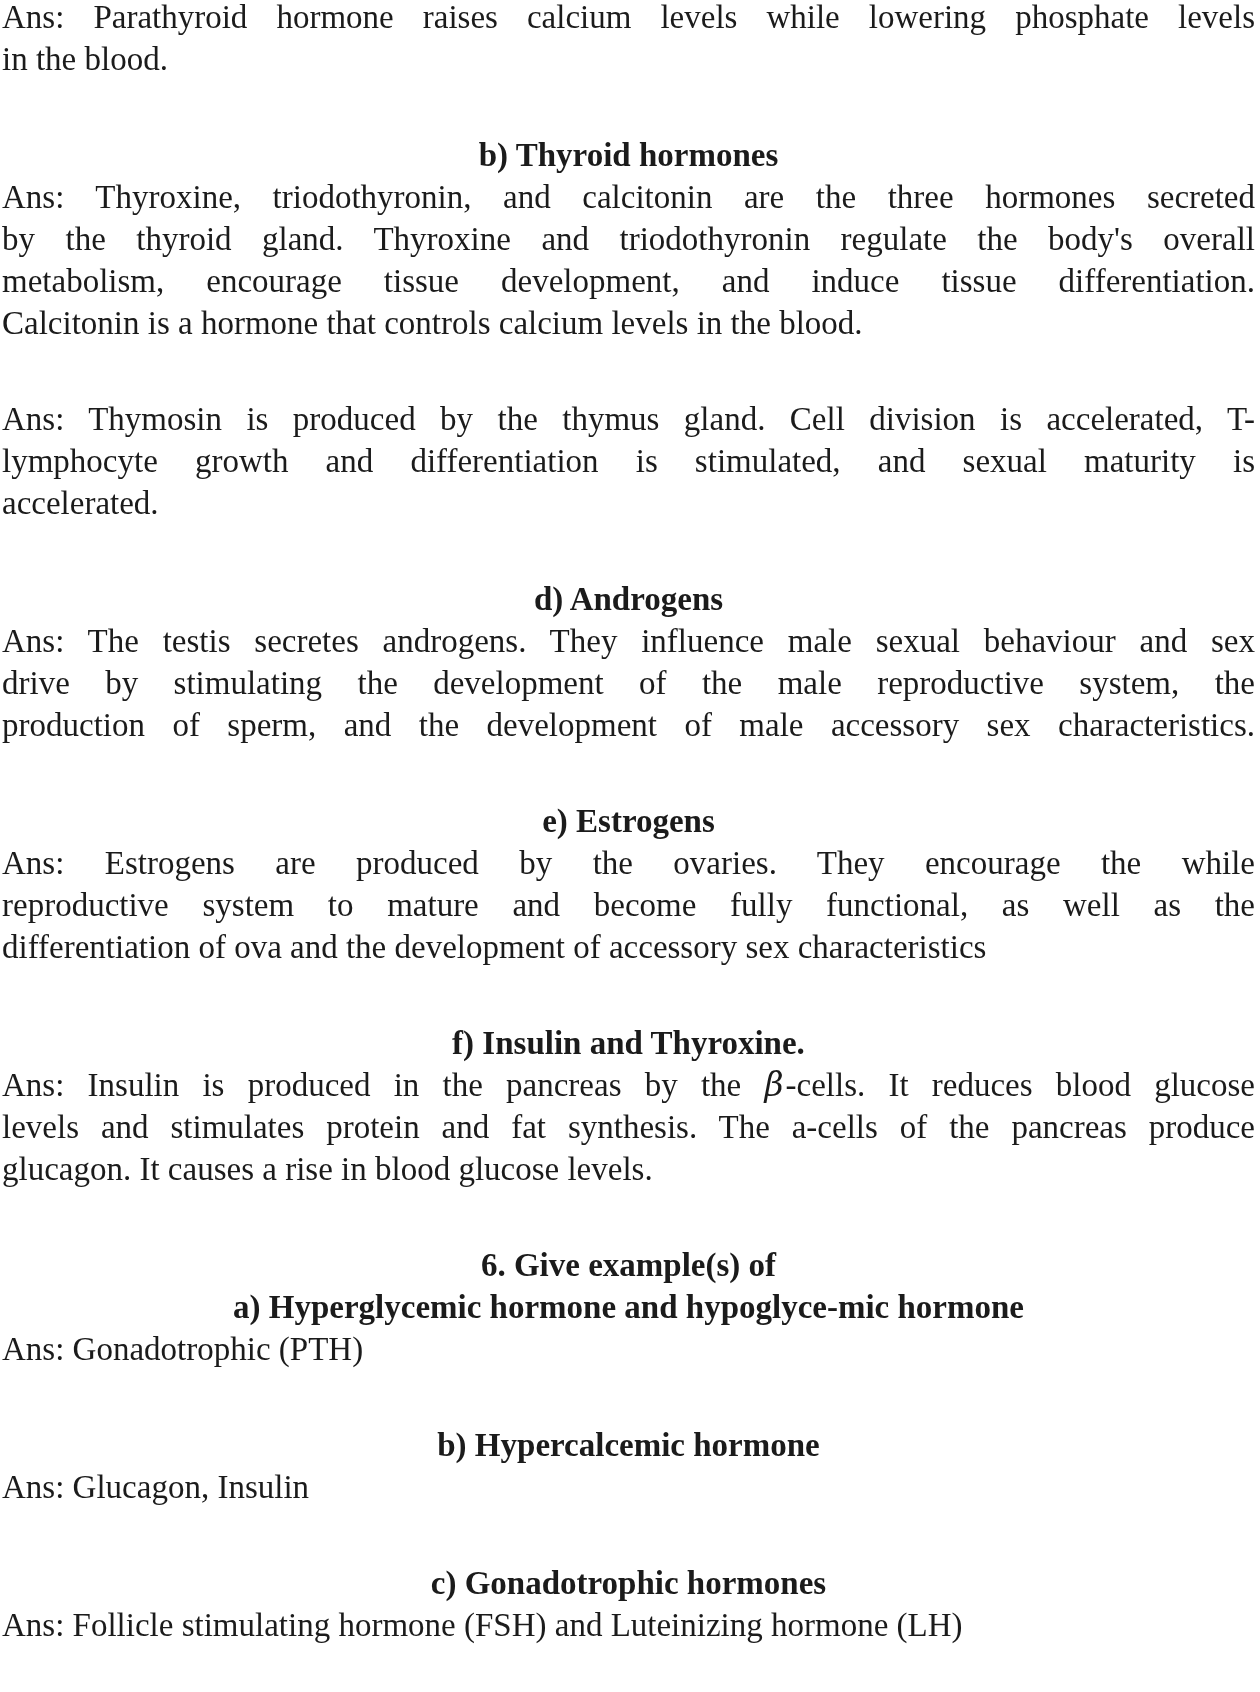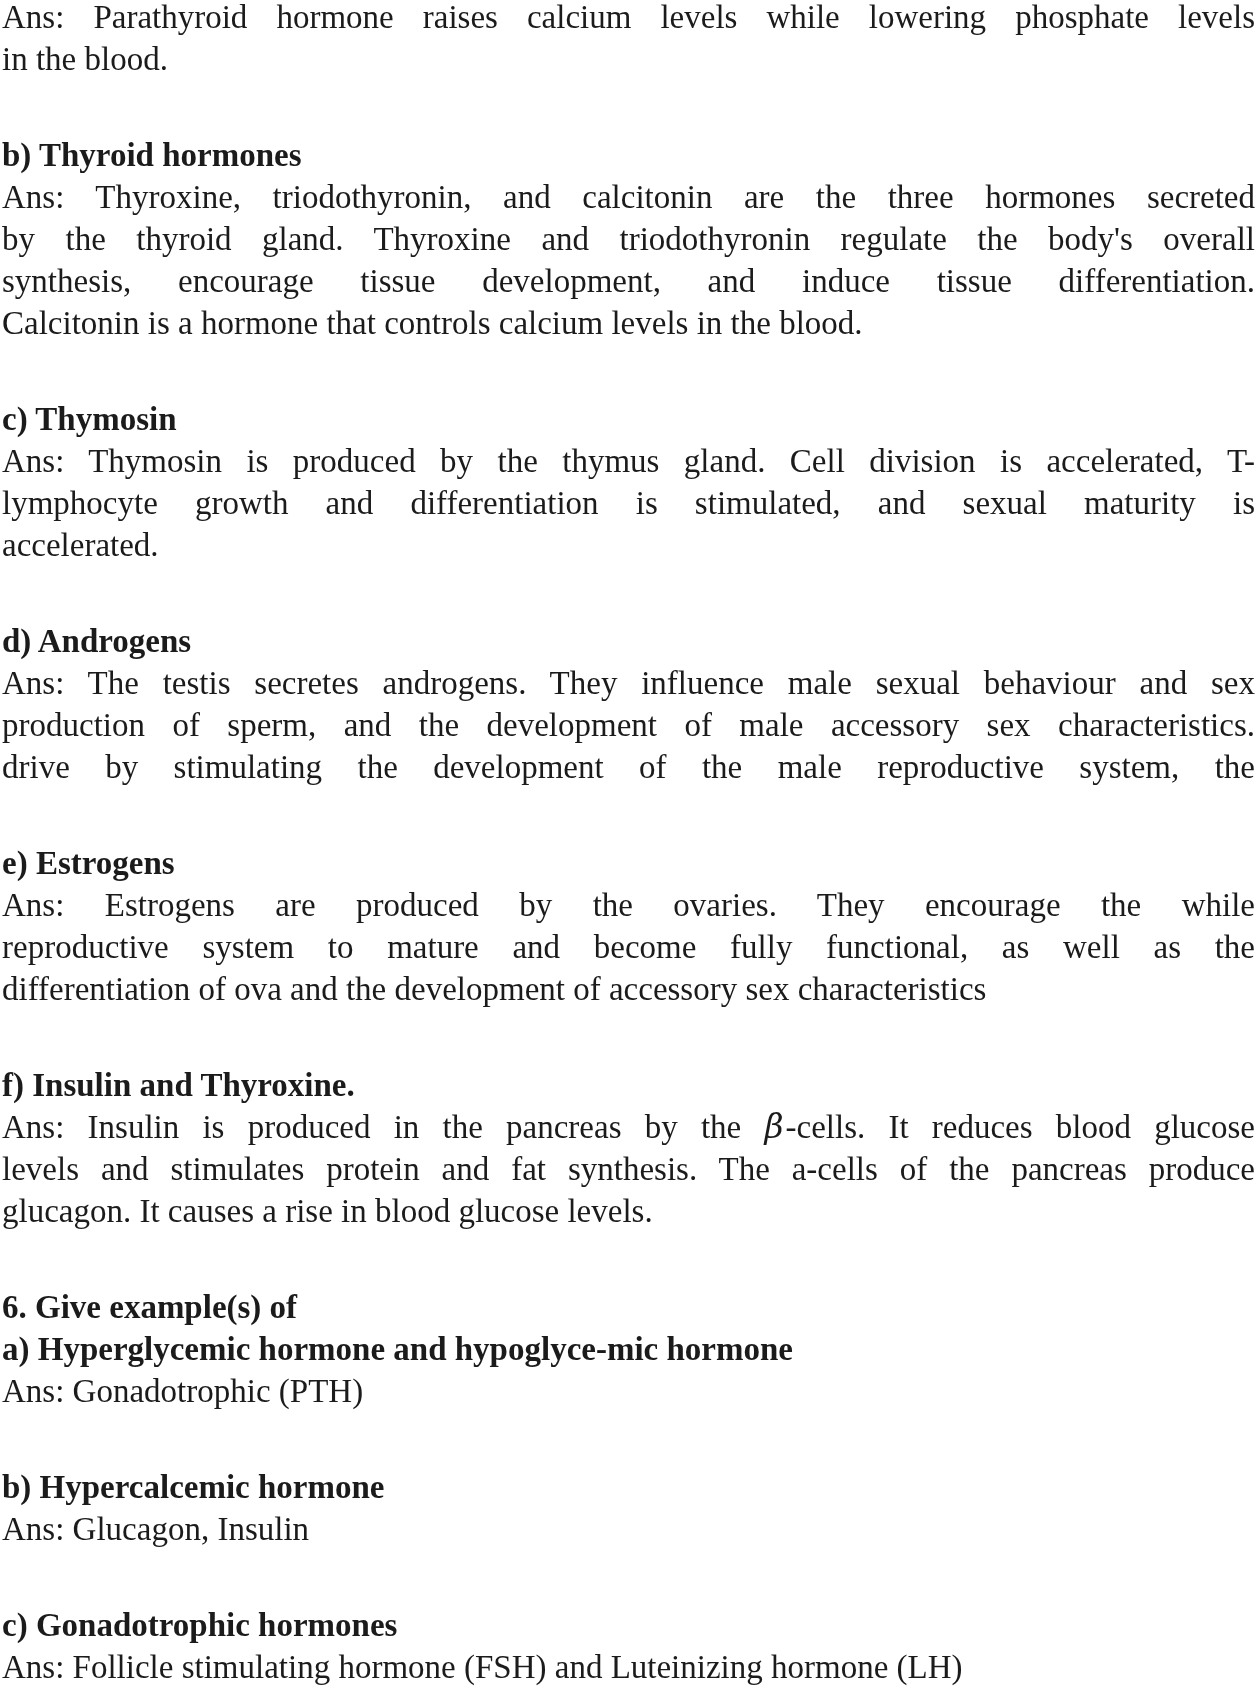--- a/index.html
+++ b/index.html
@@ -20,21 +20,21 @@
     font-family: "Liberation Serif", "DejaVu Serif", serif;
     font-size: 33px;
     line-height: 42px;
     color: #1b1b1b;
   }
   .sec { margin-top: 54px; }
   .sec.first { margin-top: 0; }
   .line { text-align: left; }
   .just { text-align: justify; text-align-last: justify; }
   .left { text-align: left; text-align-last: auto; }
-  .heading { font-weight: 700; text-align: left; }
+  .heading { font-weight: 700; text-align: center; }
   .ans { font-weight: 400; }
   .beta {
     font-style: italic;
     font-family: "DejaVu Serif", "Liberation Serif", serif;
     padding-right: 2px;
   }
 </style>
 </head>
 <body>
 
@@ -42,36 +42,35 @@
 
   <div class="sec first">
     <div class="line just"><b class="ans">Ans:</b><span> Parathyroid hormone raises calcium levels while lowering phosphate levels</span></div>
     <div class="line left">in the blood.</div>
   </div>
 
   <div class="sec">
     <div class="line heading">b) Thyroid hormones</div>
     <div class="line just"><b class="ans">Ans:</b><span> Thyroxine, triodothyronin, and calcitonin are the three hormones secreted</span></div>
     <div class="line just">by the thyroid gland. Thyroxine and triodothyronin regulate the body's overall</div>
-    <div class="line just">synthesis, encourage tissue development, and induce tissue differentiation.</div>
+    <div class="line just">metabolism, encourage tissue development, and induce tissue differentiation.</div>
     <div class="line left">Calcitonin is a hormone that controls calcium levels in the blood.</div>
   </div>
 
   <div class="sec">
-    <div class="line heading">c) Thymosin</div>
     <div class="line just"><b class="ans">Ans:</b><span> Thymosin is produced by the thymus gland. Cell division is accelerated, T-</span></div>
     <div class="line just">lymphocyte growth and differentiation is stimulated, and sexual maturity is</div>
     <div class="line left">accelerated.</div>
   </div>
 
   <div class="sec">
     <div class="line heading">d) Androgens</div>
     <div class="line just"><b class="ans">Ans:</b><span> The testis secretes androgens. They influence male sexual behaviour and sex</span></div>
+    <div class="line just">drive by stimulating the development of the male reproductive system, the</div>
     <div class="line just">production of sperm, and the development of male accessory sex characteristics.</div>
-    <div class="line just">drive by stimulating the development of the male reproductive system, the</div>
   </div>
 
   <div class="sec">
     <div class="line heading">e) Estrogens</div>
     <div class="line just"><b class="ans">Ans:</b><span> Estrogens are produced by the ovaries. They encourage the while</span></div>
     <div class="line just">reproductive system to mature and become fully functional, as well as the</div>
     <div class="line left">differentiation of ova and the development of accessory sex characteristics</div>
   </div>
 
   <div class="sec">

